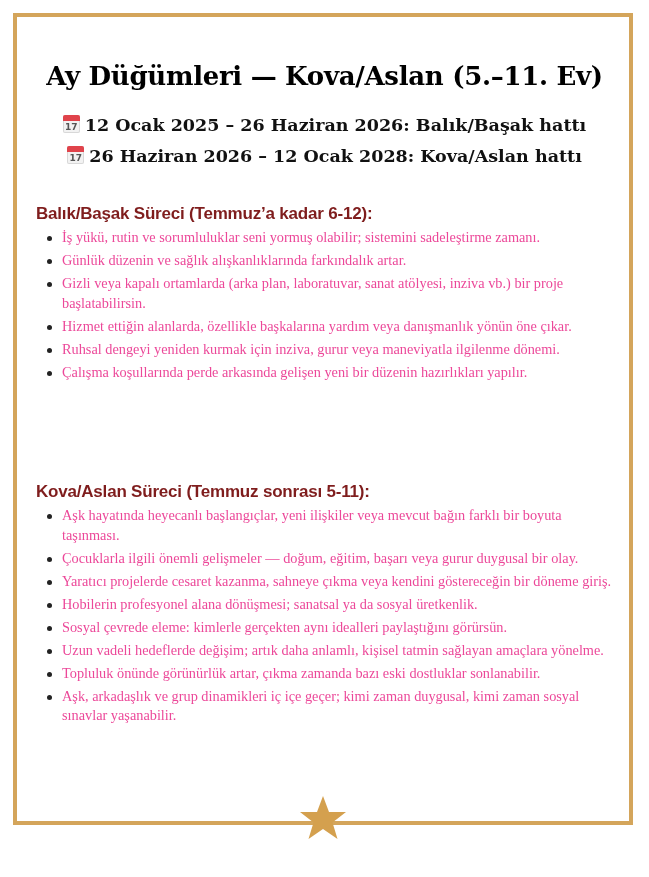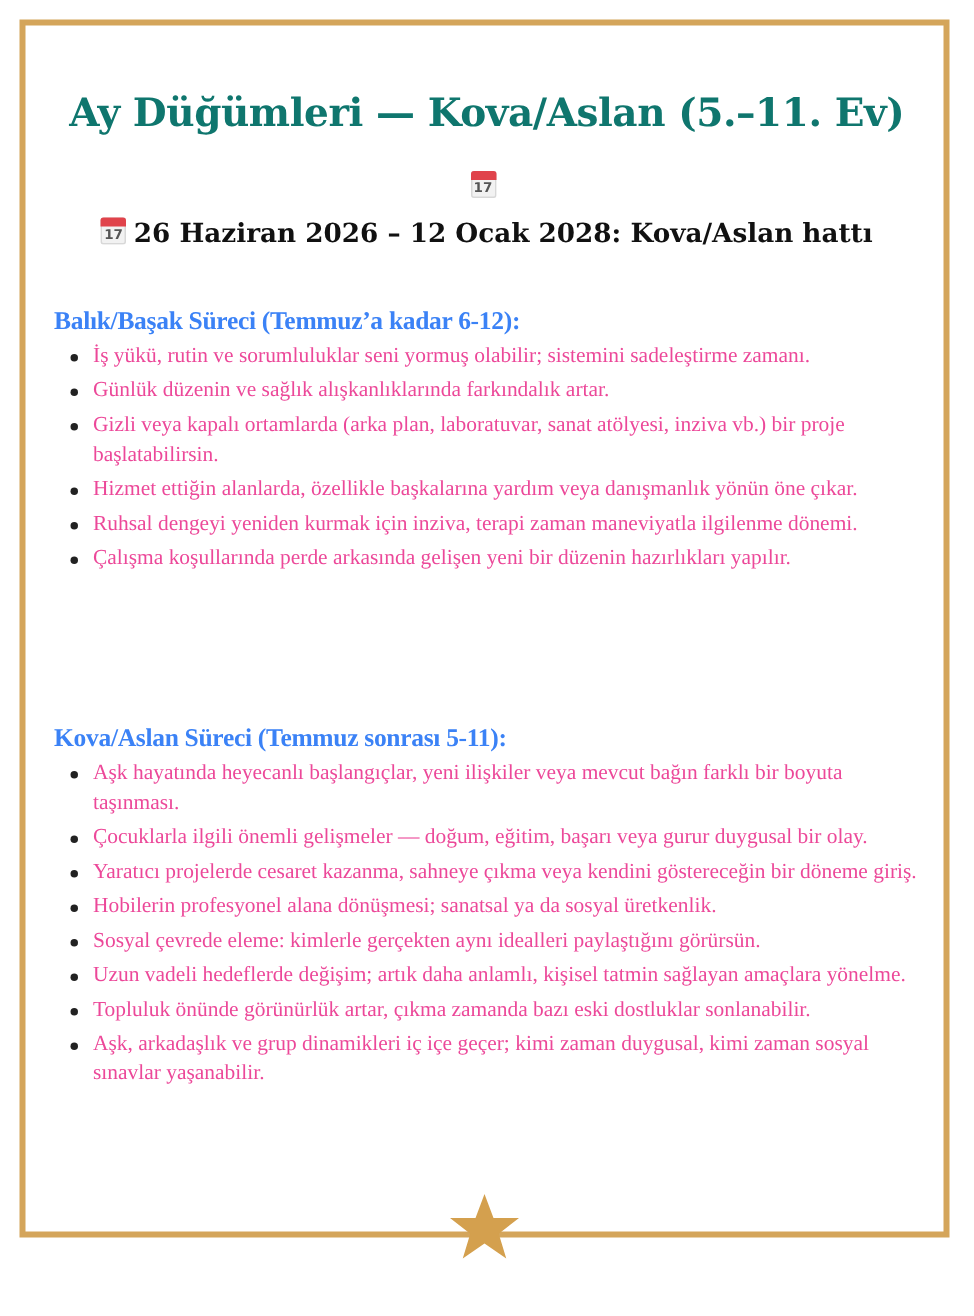--- a/index.html
+++ b/index.html
@@ -7,39 +7,39 @@
     width: 649px; height: 877px; background: #ffffff; position: relative; overflow: hidden;
     font-family: "Liberation Serif", "DejaVu Serif", serif; color: #1a1a1a;
   }
   .frame {
     position: absolute; left: 13px; top: 13px; width: 612px; height: 804px;
     border: 4px solid #d4a55b; background: #ffffff;
   }
   .title {
     position: absolute; left: 0; right: 0; top: 44px; text-align: center;
     font-family: "DejaVu Serif", serif; font-weight: bold; font-size: 26px; letter-spacing: -0.3px;
-    color: #0f766e;
+    color: #000000;
   }
   .dates { position: absolute; left: 0; right: 0; top: 110px; text-align: center; }
   .date-line {
     font-family: "DejaVu Serif", serif; font-weight: bold; font-size: 17.5px; line-height: 31px;
     color: #111; white-space: nowrap;
   }
   .cal {
     display: inline-block; width: 17px; height: 18px; vertical-align: -2px; margin-right: 5px;
     position: relative; background: #f2f2f2; border-radius: 2px; box-shadow: inset 0 0 0 1px #d8d8d8;
   }
   .cal .top { position: absolute; left: 0; right: 0; top: 0; height: 6px; background: #e0434b; border-radius: 2px 2px 0 0; }
   .cal .num { position: absolute; left: 0; right: 0; top: 6px; font-family: "DejaVu Sans", sans-serif; font-size: 9px; line-height: 12px; text-align: center; color: #555; }
   .section { position: absolute; left: 36px; right: 28px; }
   .sec1 { top: 200px; }
   .sec2 { top: 478px; }
   .heading {
-    font-family: Liberation Serif, serif; font-weight: bold; font-size: 17px; line-height: 28px;
-    color: #3b82f6; margin: 0; white-space: nowrap; letter-spacing: -0.2px;
+    font-family: Liberation Sans, sans-serif; font-weight: bold; font-size: 17px; line-height: 28px;
+    color: #7f1d1d; margin: 0; white-space: nowrap; letter-spacing: -0.2px;
   }
   ul { list-style: none; margin: 0; padding: 0; }
   li {
     position: relative; padding-left: 26px; font-size: 14.3px; line-height: 19.5px; margin-bottom: 3.5px;
     color: #ec4899;
   }
   li .dot {
     position: absolute; left: 11px; top: 8px; width: 5px; height: 5px; border-radius: 50%; background: #222;
   }
   .star {
@@ -48,35 +48,35 @@
 </style>
 </head>
 <body>
 
 <div class="frame"></div>
 
 <h1 class="title">Ay Düğümleri — Kova/Aslan (5.–11. Ev)</h1>
 
 <div class="dates">
   <div class="date-line">
-    <span class="cal"><span class="top"></span><span class="num">17</span></span>
+    <span class="cal"><span class="top"></span><span class="num">17</span></span><span>12 Ocak 2025 – 26 Haziran 2026: Balık/Başak hattı</span>
   </div>
   <div class="date-line">
     <span class="cal"><span class="top"></span><span class="num">17</span></span><span>26 Haziran 2026 – 12 Ocak 2028: Kova/Aslan hattı</span>
   </div>
 </div>
 
 <div class="section sec1">
   <h2 class="heading">Balık/Başak Süreci (Temmuz’a kadar 6-12):</h2>
   <ul>
     <li><span class="dot"></span><span>İş yükü, rutin ve sorumluluklar seni yormuş olabilir; sistemini sadeleştirme zamanı.</span></li>
     <li><span class="dot"></span><span>Günlük düzenin ve sağlık alışkanlıklarında farkındalık artar.</span></li>
     <li><span class="dot"></span><span>Gizli veya kapalı ortamlarda (arka plan, laboratuvar, sanat atölyesi, inziva vb.) bir proje başlatabilirsin.</span></li>
     <li><span class="dot"></span><span>Hizmet ettiğin alanlarda, özellikle başkalarına yardım veya danışmanlık yönün öne çıkar.</span></li>
-    <li><span class="dot"></span><span>Ruhsal dengeyi yeniden kurmak için inziva, terapi zaman maneviyatla ilgilenme dönemi.</span></li>
+    <li><span class="dot"></span><span>Ruhsal dengeyi yeniden kurmak için inziva, gurur veya maneviyatla ilgilenme dönemi.</span></li>
     <li><span class="dot"></span><span>Çalışma koşullarında perde arkasında gelişen yeni bir düzenin hazırlıkları yapılır.</span></li>
   </ul>
 </div>
 
 <div class="section sec2">
   <h2 class="heading">Kova/Aslan Süreci (Temmuz sonrası 5-11):</h2>
   <ul>
     <li><span class="dot"></span><span>Aşk hayatında heyecanlı başlangıçlar, yeni ilişkiler veya mevcut bağın farklı bir boyuta taşınması.</span></li>
     <li><span class="dot"></span><span>Çocuklarla ilgili önemli gelişmeler — doğum, eğitim, başarı veya gurur duygusal bir olay.</span></li>
     <li><span class="dot"></span><span>Yaratıcı projelerde cesaret kazanma, sahneye çıkma veya kendini göstereceğin bir döneme giriş.</span></li>

